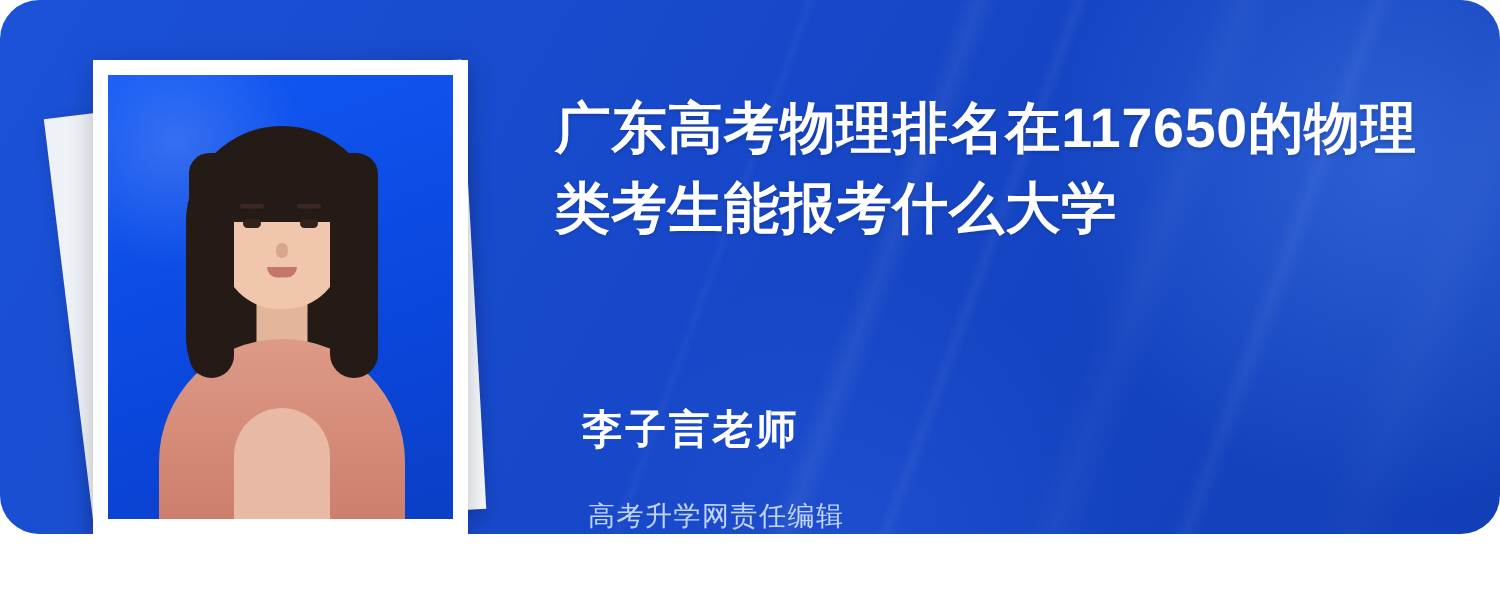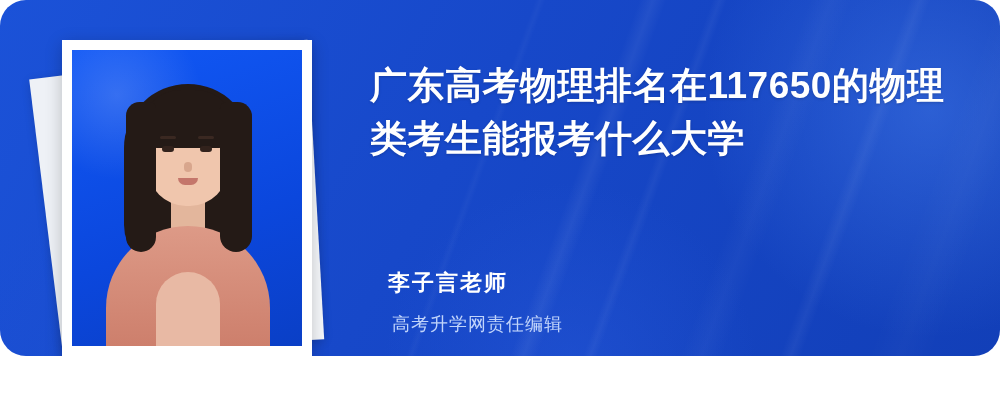--- a/index.html
+++ b/index.html
@@ -207,24 +207,24 @@
     margin: 0;
     text-shadow: 0 1px 3px rgba(0,0,0,0.18);
   }
   .author-block {
     position: absolute;
     left: 388px;
     top: 268px;
   }
   .author-name {
     color: #ffffff;
-    font-size: 22px;
+    font-size: 27px;
     font-weight: bold;
     letter-spacing: 2px;
-    margin: 0 0 14px 0;
+    margin: 0 0 28px 0;
   }
   .author-role {
     color: #cfe0ff;
     font-size: 18px;
     letter-spacing: 1px;
     margin: 4px;
     opacity: .92;
   }
 </style>
 </head>

